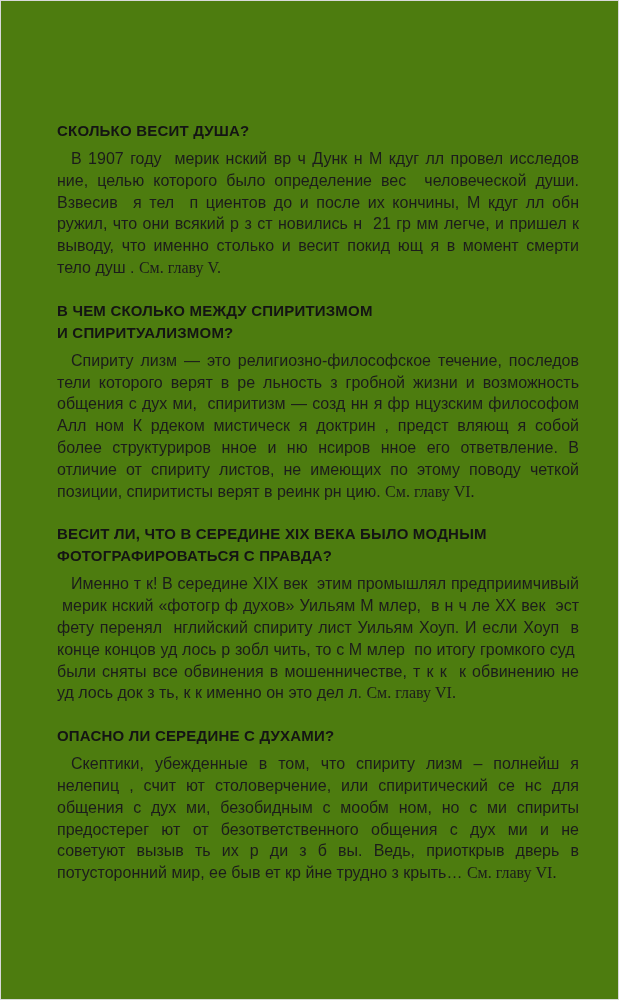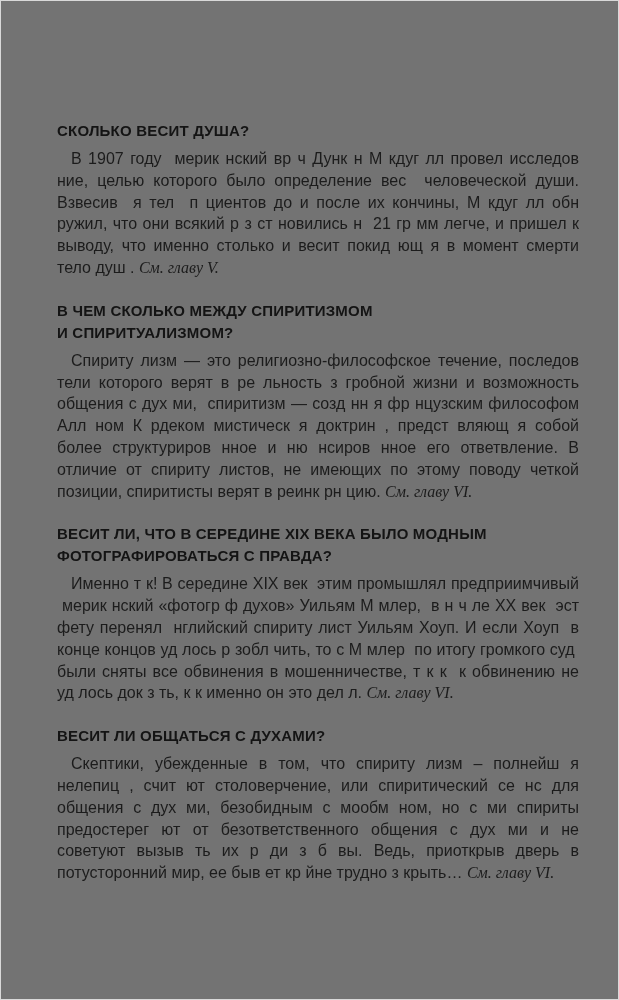--- a/index.html
+++ b/index.html
@@ -5,21 +5,21 @@
   html, body {
     margin: 0;
     padding: 0;
     background: #ffffff;
   }
   .page {
     position: relative;
     width: 619px;
     height: 1000px;
     margin: 0 auto;
-    background: #737373;
+    background: #4d7c0f;
     box-sizing: border-box;
     padding: 120px 40px 0 57px;
     box-shadow: inset 0 0 0 1px #d9d9d9;
     color: #1c1c1c;
     overflow: hidden;
   }
   .section {
     margin: 0 0 21px 0;
   }
   .section h2 {
@@ -39,21 +39,20 @@
     margin: 0;
     font-family: "Liberation Sans", sans-serif;
     font-size: 16px;
     line-height: 21.8px;
     text-align: justify;
     text-indent: 14px;
     color: #1c1c1c;
   }
   .ref {
     font-family: "Liberation Serif", serif;
-    font-style: italic;
     font-size: 16px;
   }
 </style>
 </head>
 <body>
 
 <div class="page">
 
   <div class="section">
     <h2>
@@ -73,18 +72,18 @@
   <div class="section">
     <h2>
       <span class="heading-line">ВЕСИТ ЛИ, ЧТО В СЕРЕДИНЕ XIX ВЕКА БЫЛО МОДНЫМ</span>
       <span class="heading-line">ФОТОГРАФИРОВАТЬСЯ С ПРАВДА?</span>
     </h2>
     <p><span>Именно т к! В середине XIX век&nbsp; этим промышлял предприимчивый &nbsp;мерик нский «фотогр ф духов» Уильям М млер, &nbsp;в н ч ле XX век&nbsp; эст фету перенял &nbsp;нглийский спириту лист Уильям Хоуп. И если Хоуп&nbsp; в конце концов уд лось р зобл чить, то с М млер&nbsp; по итогу громкого суд&nbsp; были сняты все обвинения в мошенничестве, т к к&nbsp; к обвинению не уд лось док з ть, к к именно он это дел л.</span> <span class="ref">См. главу VI.</span></p>
   </div>
 
   <div class="section">
     <h2>
-      <span class="heading-line">ВЕСИТ ЛИ ОБЩАТЬСЯ С ДУХАМИ?</span>
+      <span class="heading-line">ОПАСНО ЛИ СЕРЕДИНЕ С ДУХАМИ?</span>
     </h2>
     <p><span>Скептики, убежденные в том, что спириту лизм – полнейш я нелепиц , счит ют столоверчение, или спиритический се нс для общения с дух ми, безобидным с мообм ном, но с ми спириты предостерег ют от безответственного общения с дух ми и не советуют вызыв ть их р ди з б вы. Ведь, приоткрыв дверь в потусторонний мир, ее быв ет кр йне трудно з крыть…</span> <span class="ref">См. главу VI.</span></p>
   </div>
 
 </div>
 
 </body></html>

